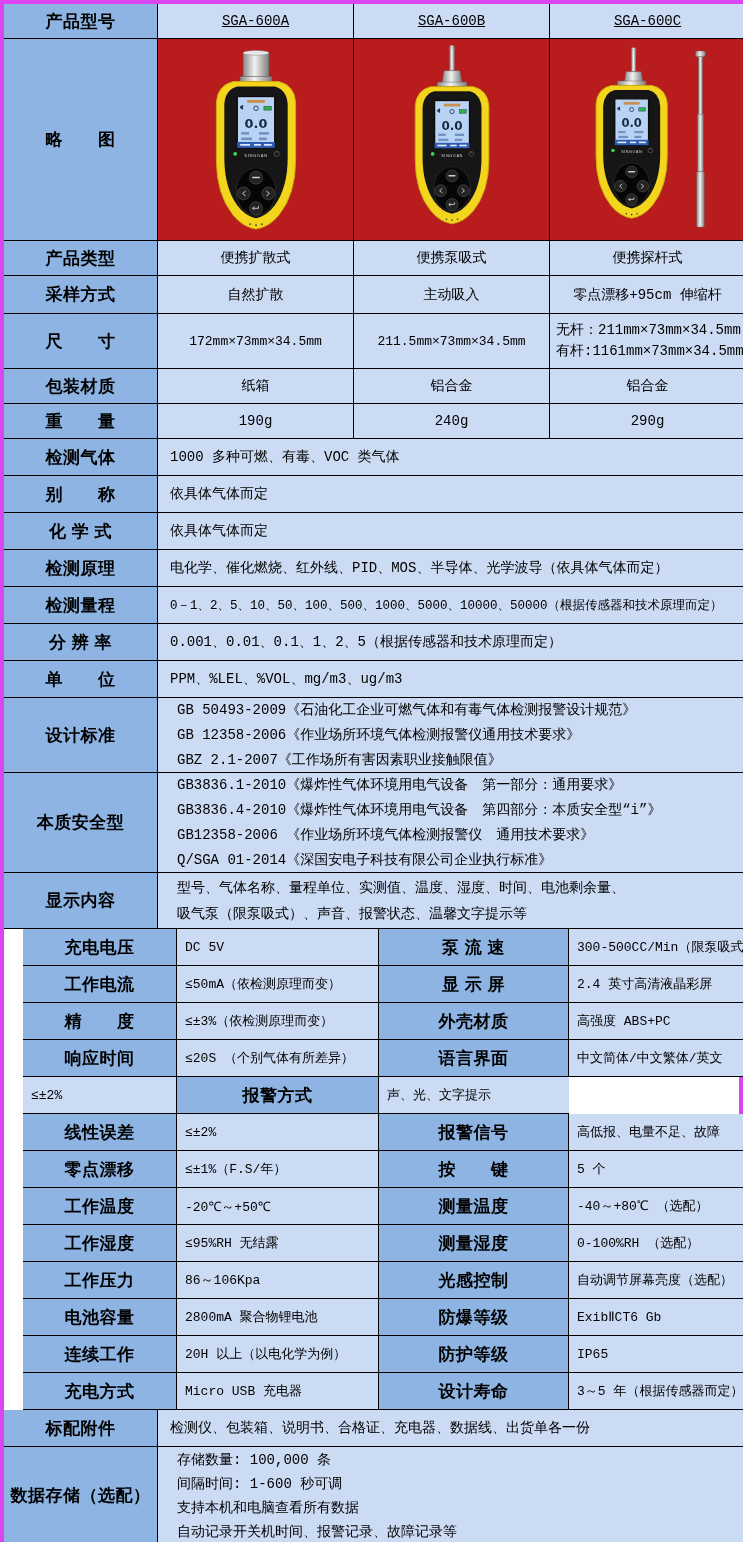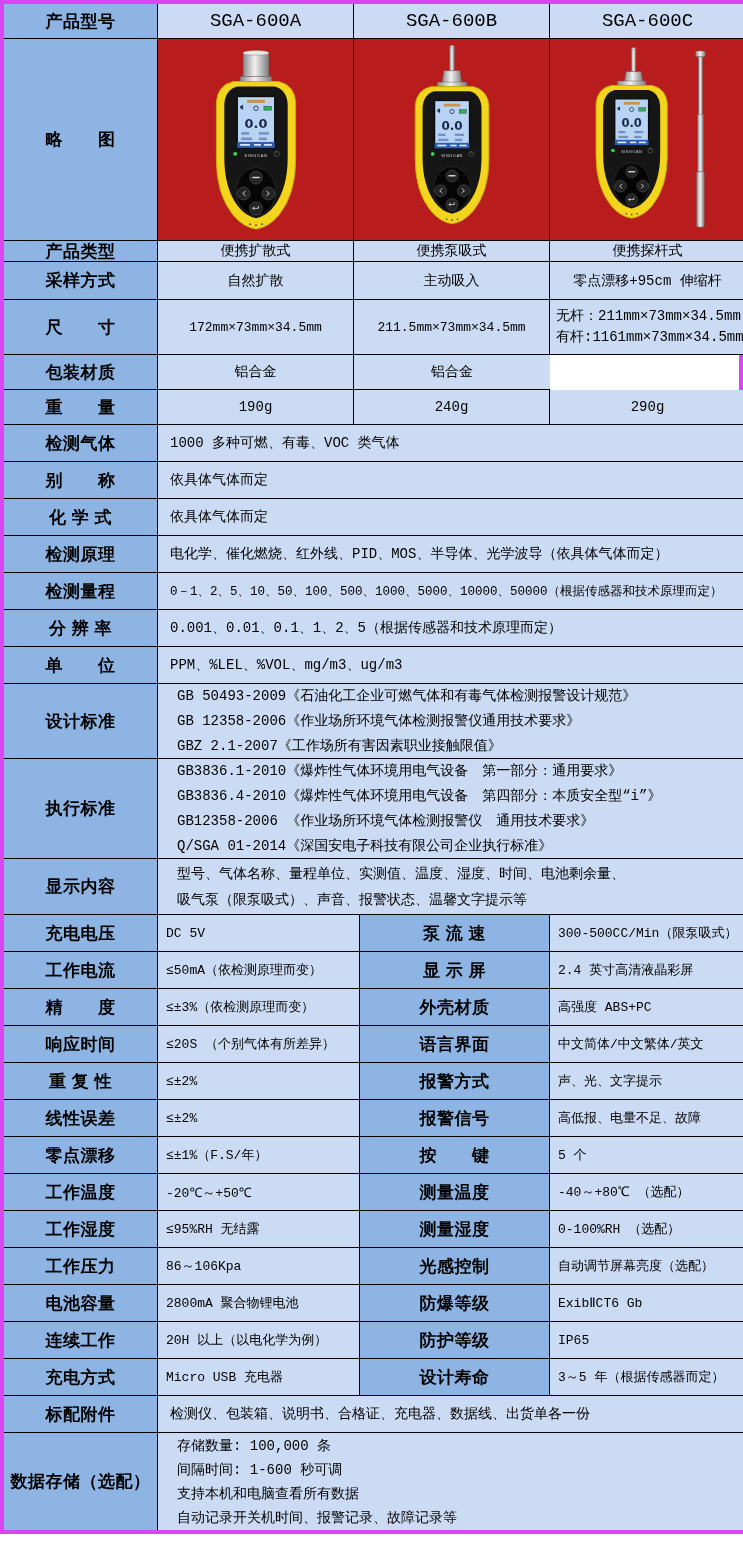--- a/index.html
+++ b/index.html
@@ -3,41 +3,41 @@
 <meta charset="utf-8">
 <style>
   html,body{margin:0;padding:0;background:#fff;}
   #spec-table{
     width:743px;box-sizing:border-box;border:4px solid #d946ef;
     font-family:"Liberation Sans","DejaVu Sans",sans-serif;color:#000;
   }
   .r{display:grid;}
   .g3{grid-template-columns:154px 196px 196px 195px;}
   .g2{grid-template-columns:154px 587px;}
-  .g4{grid-template-columns:154px 202px 190px 195px;}
+  .g4{grid-template-columns:154px 202px 190px 195px;margin-left:19px;}
   .c{
     border-right:1px solid #000;border-bottom:1px solid #000;box-sizing:border-box;
     display:flex;align-items:center;justify-content:center;overflow:hidden;
   }
   .cr0{border-right:none;}
   .rb0{border-bottom:none;}
   .lab{background:#8db4e2;font-weight:700;font-size:17px;letter-spacing:.5px;}
   .val{background:#cbdbf3;font-family:"Liberation Mono","DejaVu Sans Mono",monospace;font-size:14px;}
   .white{background:#b91c1c;}
   .left{justify-content:flex-start;padding:0 12px;text-align:left;white-space:nowrap;}
   .lines{flex-direction:column;align-items:flex-start;justify-content:center;padding:0 19px;}
   .lines .ln{white-space:nowrap;}
   .lh25 .ln{line-height:25px;}
   .lh26 .ln{line-height:26px;}
   .lh24 .ln{line-height:24px;}
   .lh21 .ln{line-height:21px;font-size:14px;}
   .fs125{font-size:12.5px;}
   .v2{font-size:13px;justify-content:flex-start;padding:0 8px;text-align:left;white-space:nowrap;}
   .labcol{line-height:25px;}
-  .model{font-size:19px;}
+  .model{font-size:14px;text-decoration:underline;}
 </style>
 </head>
 <body>
 
 <div id="spec-table">
 
   <div class="r g3" style="height:35px">
     <div class="c lab">产品型号</div>
     <div class="c val model">SGA-600A</div>
     <div class="c val model">SGA-600B</div>
@@ -123,21 +123,21 @@
         <g>
           <rect x="133" y="10" width="10" height="6" rx="2" fill="url(#chromeH)" stroke="#666" stroke-width="0.5"></rect>
           <rect x="136" y="16" width="4" height="58" fill="url(#chromeH)" stroke="#7a7a7a" stroke-width="0.4"></rect>
           <rect x="135.2" y="74" width="5.6" height="58" fill="url(#chromeH)" stroke="#7a7a7a" stroke-width="0.4"></rect>
           <rect x="134.2" y="132" width="7.6" height="56" rx="1.5" fill="url(#chromeH)" stroke="#6e6e6e" stroke-width="0.5"></rect>
         </g>
       </svg>
     </div>
   </div>
 
-  <div class="r g3" style="height:21px">
+  <div class="r g3" style="height:35px">
     <div class="c lab">产品类型</div>
     <div class="c val">便携扩散式</div>
     <div class="c val">便携泵吸式</div>
     <div class="c val cr0">便携探杆式</div>
   </div>
   <div class="r g3" style="height:38px">
     <div class="c lab">采样方式</div>
     <div class="c val">自然扩散</div>
     <div class="c val">主动吸入</div>
     <div class="c val cr0">零点漂移+95cm 伸缩杆</div>
@@ -146,20 +146,21 @@
     <div class="c lab">尺　　寸</div>
     <div class="c val" style="font-size:13px">172mm×73mm×34.5mm</div>
     <div class="c val" style="font-size:13px">211.5mm×73mm×34.5mm</div>
     <div class="c val cr0 lines lh21" style="padding:0 6px">
       <div class="ln">无杆：211mm×73mm×34.5mm</div>
       <div class="ln">有杆:1161mm×73mm×34.5mm</div>
     </div>
   </div>
   <div class="r g3" style="height:35px">
     <div class="c lab">包装材质</div>
+    <div class="c val">纸箱</div>
     <div class="c val">铝合金</div>
     <div class="c val cr0">铝合金</div>
   </div>
   <div class="r g3" style="height:35px">
     <div class="c lab">重　　量</div>
     <div class="c val">190g</div>
     <div class="c val">240g</div>
     <div class="c val cr0">290g</div>
   </div>
 
@@ -193,21 +194,21 @@
   </div>
   <div class="r g2" style="height:75px">
     <div class="c lab">设计标准</div>
     <div class="c val cr0 lines lh25">
       <div class="ln">GB 50493-2009《石油化工企业可燃气体和有毒气体检测报警设计规范》</div>
       <div class="ln">GB 12358-2006《作业场所环境气体检测报警仪通用技术要求》</div>
       <div class="ln">GBZ 2.1-2007《工作场所有害因素职业接触限值》</div>
     </div>
   </div>
   <div class="r g2" style="height:100px">
-    <div class="c lab">执行标准</div>
+    <div class="c lab">本质安全型</div>
     <div class="c val cr0 lines lh25">
       <div class="ln">GB3836.1-2010《爆炸性气体环境用电气设备　第一部分：通用要求》</div>
       <div class="ln">GB3836.4-2010《爆炸性气体环境用电气设备　第四部分：本质安全型“i”》</div>
       <div class="ln">GB12358-2006 《作业场所环境气体检测报警仪　通用技术要求》</div>
       <div class="ln">Q/SGA 01-2014《深国安电子科技有限公司企业执行标准》</div>
     </div>
   </div>
   <div class="r g2" style="height:56px">
     <div class="c lab">显示内容</div>
     <div class="c val cr0 lines lh26">
@@ -234,21 +235,20 @@
     <div class="c lab">外壳材质</div>
     <div class="c val v2 cr0">高强度 ABS+PC</div>
   </div>
   <div class="r g4" style="height:37px">
     <div class="c lab">响应时间</div>
     <div class="c val v2">≤20S （个别气体有所差异）</div>
     <div class="c lab">语言界面</div>
     <div class="c val v2 cr0">中文简体/中文繁体/英文</div>
   </div>
   <div class="r g4" style="height:37px">
-    <div class="c lab">重 复 性</div>
     <div class="c val v2">≤±2%</div>
     <div class="c lab">报警方式</div>
     <div class="c val v2 cr0">声、光、文字提示</div>
   </div>
   <div class="r g4" style="height:37px">
     <div class="c lab">线性误差</div>
     <div class="c val v2">≤±2%</div>
     <div class="c lab">报警信号</div>
     <div class="c val v2 cr0">高低报、电量不足、故障</div>
   </div>

